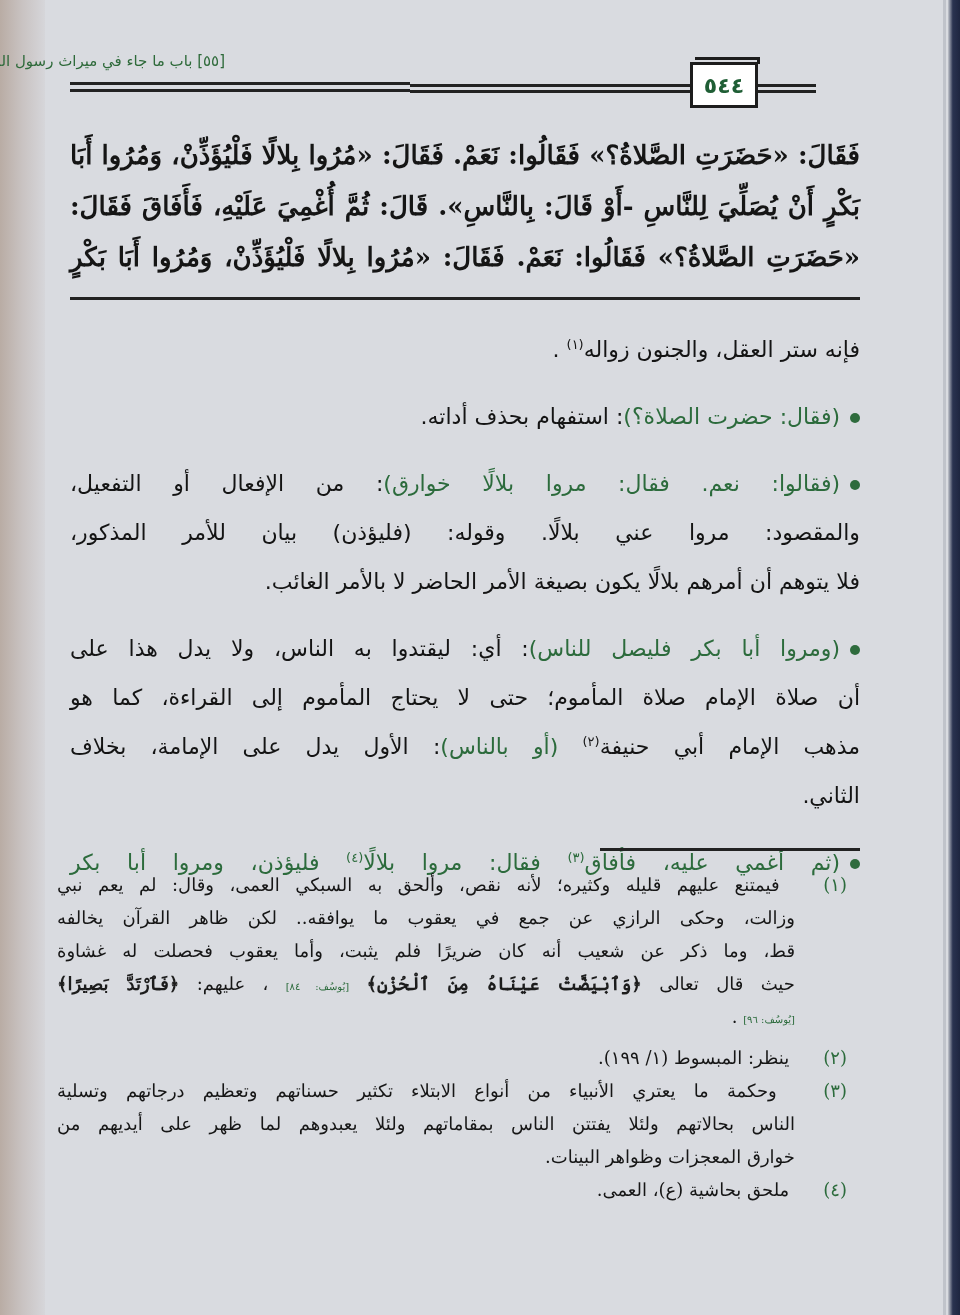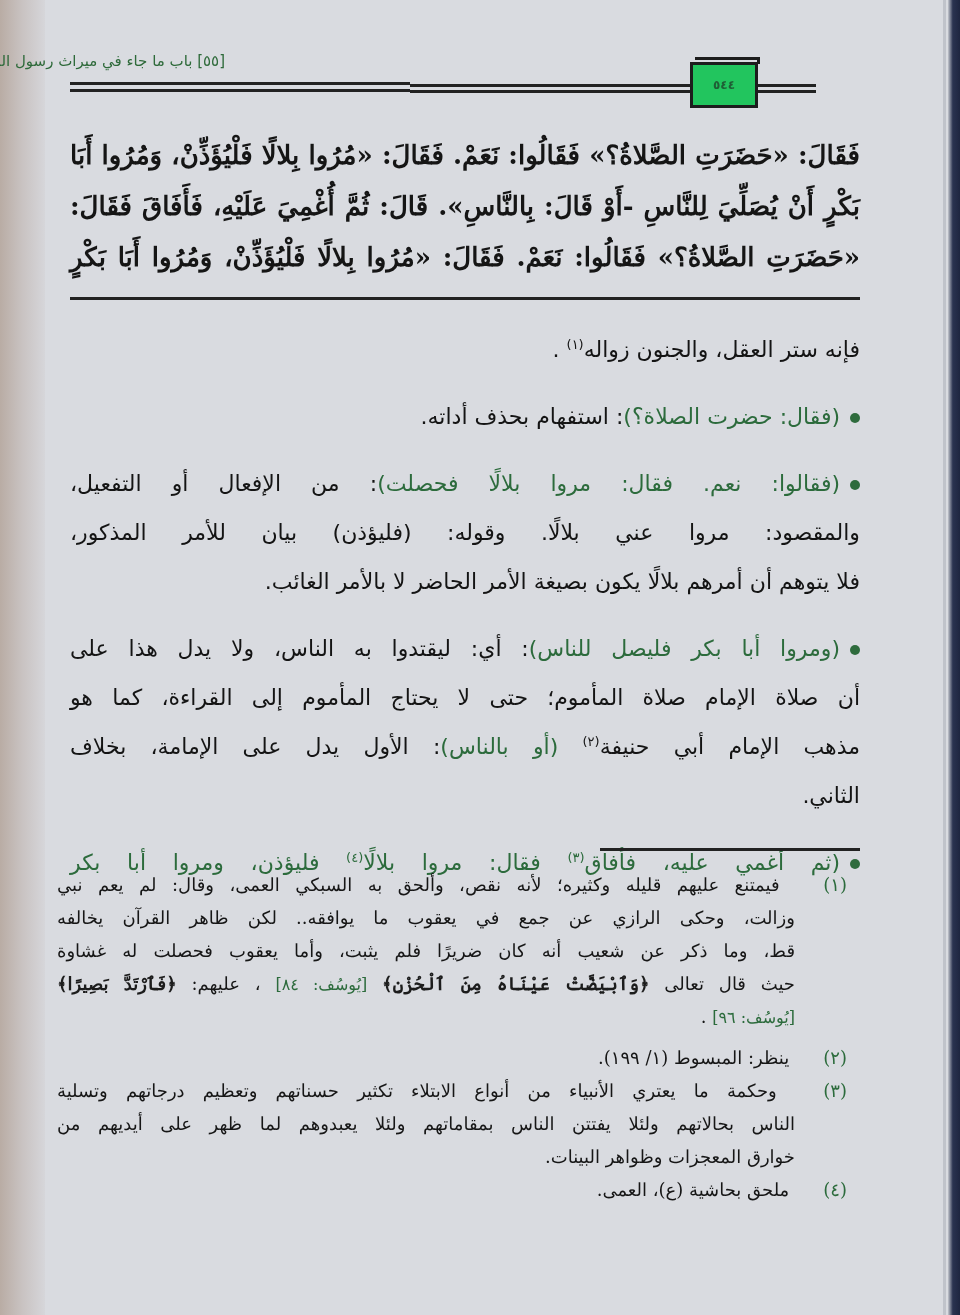--- a/index.html
+++ b/index.html
@@ -40,23 +40,23 @@
   .rule-right {
     position: absolute; left: 365px; top: 84px; width: 406px; height: 10px;
   }
   .rule-right::before, .rule-right::after {
     content: ""; position: absolute; left: 0; right: 0; height: 3px; background: #222;
   }
   .rule-right::before { top: 0; }
   .rule-right::after { top: 6px; }
   .page-number-box {
     position: absolute; left: 645px; top: 62px; width: 62px; height: 40px;
-    border: 3px solid #1d1d1d; background: #22c55e;
+    border: 3px solid #1d1d1d; background: #ffffff;
     display: flex; align-items: center; justify-content: center;
-    font-size: 12px; color: #1f5e35; font-weight: bold;
+    font-size: 22px; color: #1f5e35; font-weight: bold;
   }
   .page-number-box::before {
     content: ""; position: absolute; left: 2px; top: -8px; width: 62px; height: 4px;
     border-top: 3px solid #1d1d1d; border-right: 3px solid #1d1d1d;
   }
   
   .matn {
     position: absolute; left: 25px; top: 130px; width: 790px;
     font-family: "DejaVu Serif", serif; font-size: 26px; line-height: 51px; color: #151515;
     text-align: justify; text-align-last: justify; font-weight: bold;
@@ -85,21 +85,21 @@
   
   .footnotes {
     position: absolute; left: 12px; top: 868px; width: 790px;
     font-family: "DejaVu Serif", serif; font-size: 18px; color: #161616;
   }
   .footnotes .fline { display: block; height: 33px; line-height: 33px; white-space: nowrap; }
   .footnotes .just { text-align: justify; text-align-last: justify; }
   .footnotes .indent { padding-right: 52px; }
   .fn-num { color: #2c6b3c; display: inline-block; width: 52px; text-align: right; }
   .quran { color: #1c1c1c; font-weight: bold; }
-  .ref { color: #2c6b3c; font-size: 16px; }
+  .ref { color: #2c6b3c; font-size: 10px; }
 </style>
 </head>
 <body>
 
 <div class="gutter"></div>
 <div class="right-edge-line"></div>
 <div class="right-edge"></div>
 
 <div class="page">
 
@@ -123,21 +123,21 @@
   <div class="sharh">
     <span class="line">
       <span>فإنه ستر العقل، والجنون زواله</span><sup>(١)</sup> <span>.</span>
     </span>
     <span class="gap"></span>
     <span class="line">
       <span class="bullet"></span><span class="green">(فقال: حضرت الصلاة؟)</span><span>: استفهام بحذف أداته.</span>
     </span>
     <span class="gap"></span>
     <span class="line just">
-      <span class="bullet"></span><span class="green">(فقالوا: نعم. فقال: مروا بلالًا فحصلت)</span><span>: من الإفعال أو التفعيل،</span>
+      <span class="bullet"></span><span class="green">(فقالوا: نعم. فقال: مروا بلالًا خوارق)</span><span>: من الإفعال أو التفعيل،</span>
     </span>
     <span class="line just">والمقصود: مروا عني بلالًا. وقوله: (فليؤذن) بيان للأمر المذكور،</span>
     <span class="line">فلا يتوهم أن أمرهم بلالًا يكون بصيغة الأمر الحاضر لا بالأمر الغائب.</span>
     <span class="gap"></span>
     <span class="line just">
       <span class="bullet"></span><span class="green">(ومروا أبا بكر فليصل للناس)</span><span>: أي: ليقتدوا به الناس، ولا يدل هذا على</span>
     </span>
     <span class="line just">أن صلاة الإمام صلاة المأموم؛ حتى لا يحتاج المأموم إلى القراءة، كما هو</span>
     <span class="line just">
       <span>مذهب الإمام أبي حنيفة</span><sup>(٢)</sup> <span class="green">(أو بالناس)</span><span>: الأول يدل على الإمامة، بخلاف</span>

